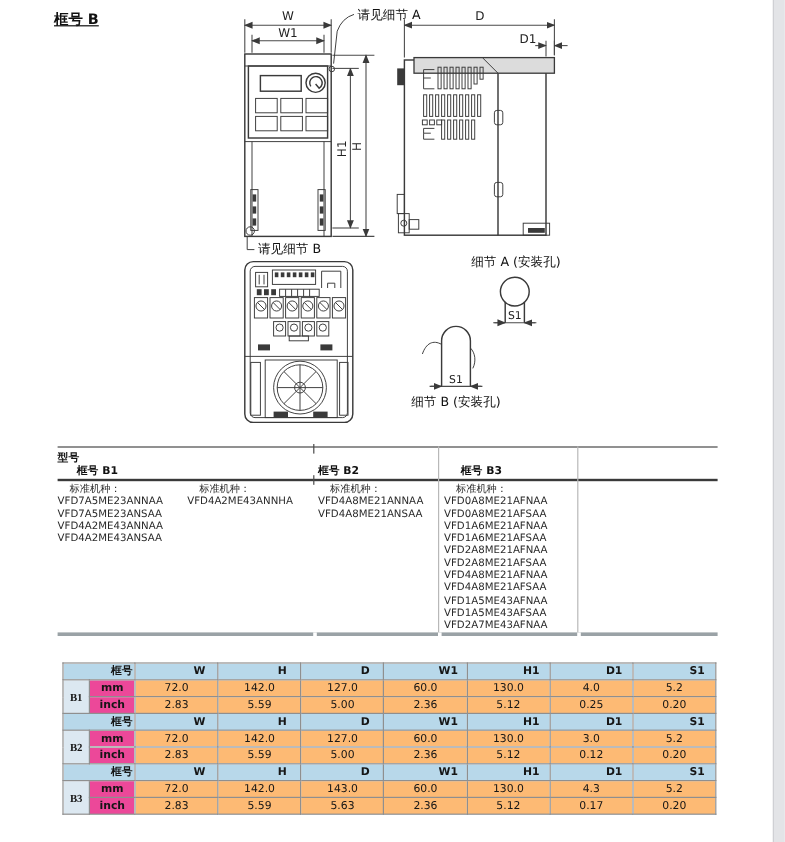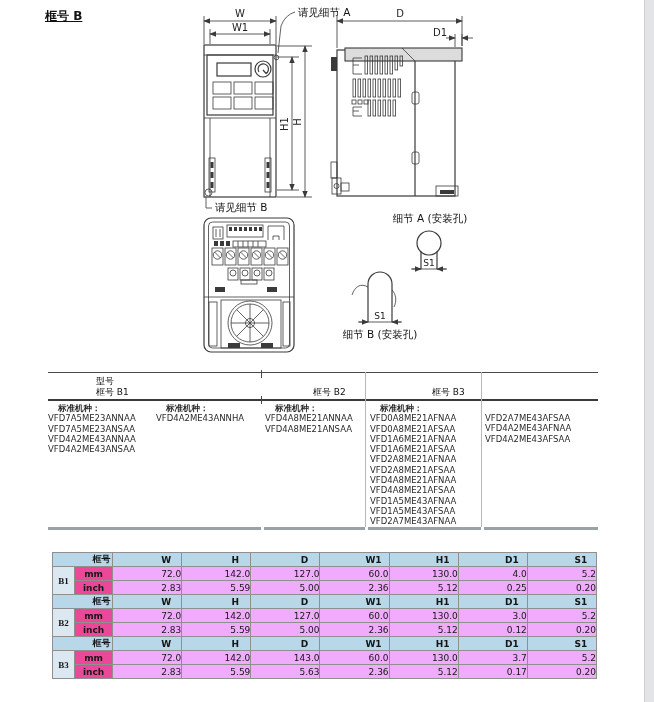--- a/index.html
+++ b/index.html
@@ -19,36 +19,36 @@
   .dim{fill:none;stroke:#4a4a4a;stroke-width:0.9;}
   .fillg{fill:#dcdcdc;stroke:#3a3a3a;stroke-width:1.1;}
   .filld{fill:#3a3a3a;stroke:none;}
   .dlab{font-size:10px;fill:#222;}
   .slab{font-size:9px;fill:#222;}
   .cjk{font-size:10.5px;fill:#111;}
   
   #model-table{left:48px;top:370px;width:550px;height:170px;font-size:8.5px;color:#2a2a2a;}
   #model-table .rule1{left:0;top:2px;width:550px;height:1px;background:#4a4a4a;}
   #model-table .rule2{left:0;top:29px;width:550px;height:2px;background:#3a3a3a;}
-  #model-table .cap{font-size:9px;font-weight:normal;color:#111;margin-left:48px;}
+  #model-table .cap{font-size:9px;font-weight:bold;color:#111;}
   #model-table .vdiv{width:1px;background:#b8b8b8;top:2px;height:157px;}
   #model-table .tick{width:1px;background:#4a4a4a;}
   .mcol{top:33px;line-height:10.3px;white-space:nowrap;}
-  .mtype{font-weight:bold;padding-left:10px;}
+  .mtype{font-weight:normal;padding-left:10px;}
   #model-table .graybar{top:157px;height:3px;background:#9aa2a6;width:550px;}
   #model-table .bargap{top:157px;height:3px;width:3px;background:#ffffff;}
   
   #dim-table{left:52px;top:552px;}
   table{border-collapse:collapse;table-layout:fixed;width:545px;
         font-size:9px;text-align:center;color:#161616;}
   td{border:1px solid #8f8f8f;height:13px;padding:0;overflow:hidden;}
   tr.hd td{background:#b8d8ea;font-weight:bold;padding-left:38px;}
   td.frame{background:#dce8f1;font-weight:bold;font-family:Liberation Serif, serif;}
   td.unit{background:#ec4899;font-weight:bold;}
-  td.val{background:#f0abfc;font-weight:normal;text-align:right;}
+  td.val{background:#fdba74;font-weight:normal;}
 </style>
 </head>
 <body>
 
 <div class="abs" id="edge-strip"></div>
 <div class="abs" id="page-title">框号 B</div>
 
 <svg class="abs" style="left:0;top:0" width="654" height="362" viewBox="0 0 654 362">
   <defs>
     <marker id="ar" viewBox="0 0 10 10" refX="9" refY="5" markerWidth="8" markerHeight="8" orient="auto-start-reverse">
@@ -287,21 +287,21 @@
     <line class="dim" x1="359" y1="322" x2="368" y2="322" marker-end="url(#ar)"></line>
     <line class="dim" x1="401" y1="322" x2="392" y2="322" marker-end="url(#ar)"></line>
     <text class="slab" x="380" y="319" text-anchor="middle">S1</text>
     <text class="cjk" x="380" y="338" text-anchor="middle">细节 B (安装孔)</text>
   </g>
 </svg>
 
 <div class="abs" id="model-table">
   <div class="abs rule1"></div>
   <div class="abs cap" style="left:0;top:5px">型号</div>
-  <div class="abs cap" style="left:0;top:16px">框号 B1</div>
+  <div class="abs cap" style="left:16px;top:16px">框号 B1</div>
   <div class="abs cap" style="left:217px;top:16px">框号 B2</div>
   <div class="abs cap" style="left:336px;top:16px">框号 B3</div>
   <div class="abs rule2"></div>
   <div class="abs tick" style="left:213px;top:0;height:8px"></div>
   <div class="abs tick" style="left:213px;top:26px;height:8px"></div>
   <div class="abs vdiv" style="left:317px"></div>
   <div class="abs vdiv" style="left:433px"></div>
 
   <div class="abs mcol" style="left:0">
     <div class="mtype">标准机种：</div>
@@ -326,25 +326,20 @@
     <div>VFD1A6ME21AFNAA</div>
     <div>VFD1A6ME21AFSAA</div>
     <div>VFD2A8ME21AFNAA</div>
     <div>VFD2A8ME21AFSAA</div>
     <div>VFD4A8ME21AFNAA</div>
     <div>VFD4A8ME21AFSAA</div>
     <div>VFD1A5ME43AFNAA</div>
     <div>VFD1A5ME43AFSAA</div>
     <div>VFD2A7ME43AFNAA</div>
   </div>
-  <div class="abs mcol" style="left:437px;top:43px">
-    <div>VFD2A7ME43AFSAA</div>
-    <div>VFD4A2ME43AFNAA</div>
-    <div>VFD4A2ME43AFSAA</div>
-  </div>
 
   <div class="abs graybar"></div>
   <div class="abs bargap" style="left:213px"></div>
   <div class="abs bargap" style="left:317px"></div>
   <div class="abs bargap" style="left:433px"></div>
 </div>
 
 <div class="abs" id="dim-table">
   <table>
     <colgroup>
@@ -435,21 +430,21 @@
           <td>S1</td>
     </tr>
     <tr>
       <td class="frame" rowspan="2">B3</td>
       <td class="unit">mm</td>
       <td class="val">72.0</td>
           <td class="val">142.0</td>
           <td class="val">143.0</td>
           <td class="val">60.0</td>
           <td class="val">130.0</td>
-          <td class="val">3.7</td>
+          <td class="val">4.3</td>
           <td class="val">5.2</td>
     </tr>
     <tr>
       <td class="unit">inch</td>
       <td class="val">2.83</td>
           <td class="val">5.59</td>
           <td class="val">5.63</td>
           <td class="val">2.36</td>
           <td class="val">5.12</td>
           <td class="val">0.17</td>

